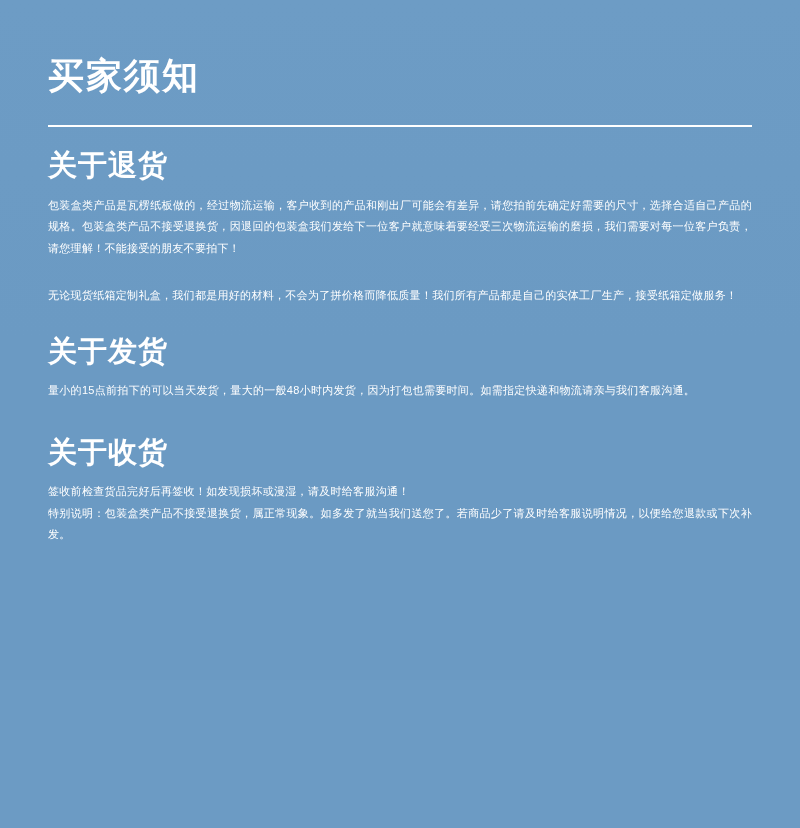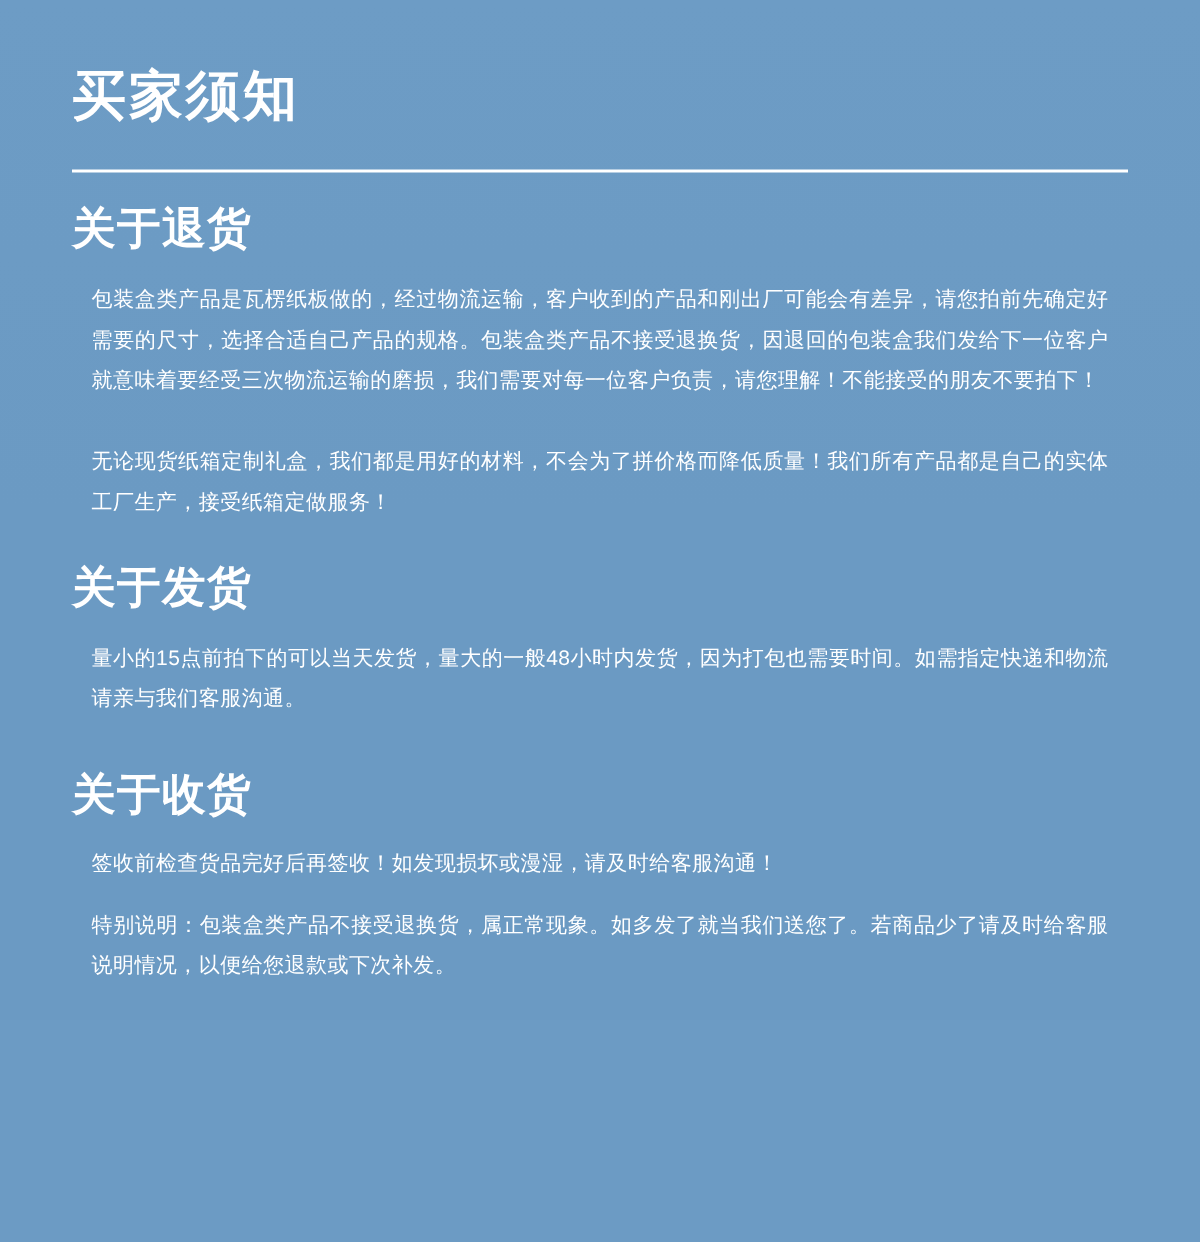--- a/index.html
+++ b/index.html
@@ -13,21 +13,21 @@
     font-family: "Liberation Sans", sans-serif;
     color: #ffffff;
     overflow: hidden;
   }
   .page {
     position: relative;
     width: 800px;
     height: 680px;
     background: linear-gradient(180deg, #6d9cc5 0%, #6b9ac3 50%, #6b9ac3 100%);
     box-sizing: border-box;
-    padding: 0 48px;
+    padding: 12px 48px;
   }
   .title {
     font-size: 36px;
     font-weight: bold;
     letter-spacing: 2px;
     padding-top: 42px;
     margin: 0;
     line-height: 1.2;
   }
   .divider {
@@ -41,23 +41,23 @@
     margin-top: 18px;
   }
   .section-heading {
     font-size: 29px;
     font-weight: bold;
     letter-spacing: 1px;
     margin: 0 0 10px 0;
     line-height: 1.3;
   }
   .section-body p {
-    font-size: 14px;
+    font-size: 11px;
     line-height: 1.95;
-    margin: 13px;
+    margin: 0;
     letter-spacing: 0.3px;
     text-align: justify;
     text-justify: inter-ideograph;
   }
   .s-returns { margin-top: 20px; }
   .s-product { margin-top: 26px; }
   .s-shipping { margin-top: 26px; }
   .s-receiving { margin-top: 32px; }
 </style>
 </head>

